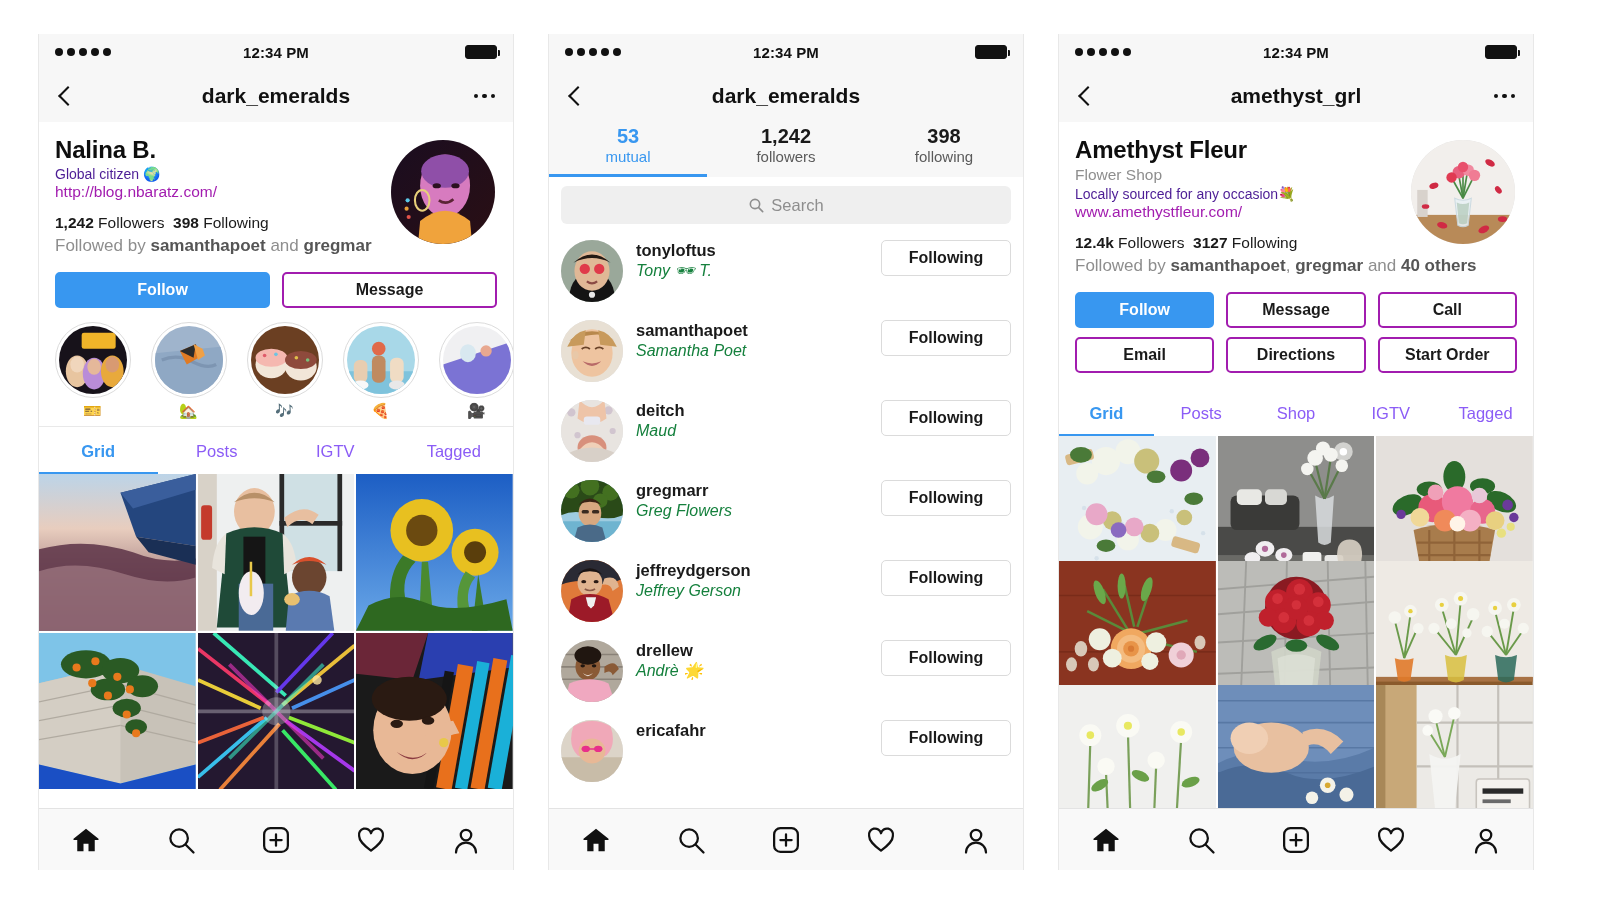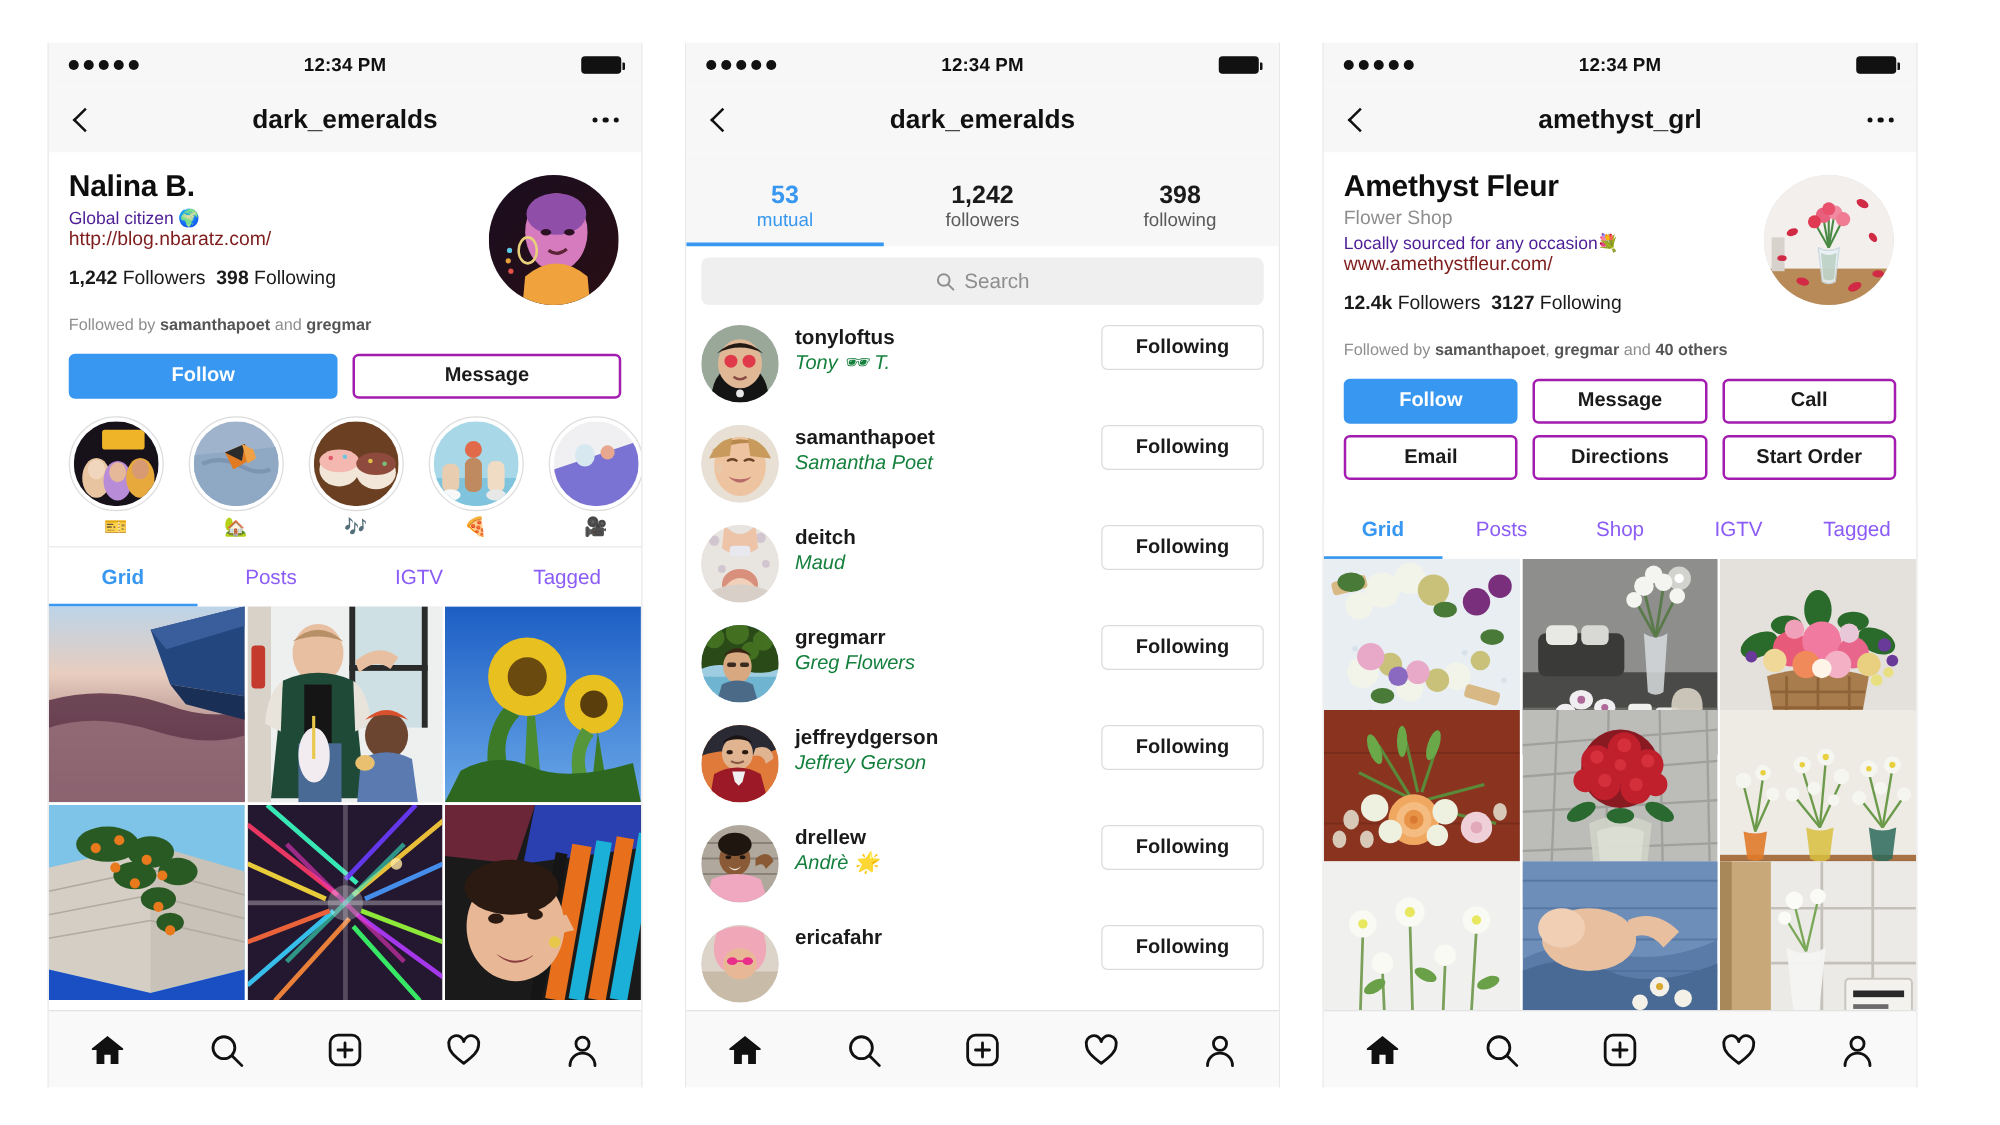--- a/index.html
+++ b/index.html
@@ -53,24 +53,24 @@
   .chev-back { width: 14px; height: 14px; border-left: 2.6px solid #111; border-bottom: 2.6px solid #111;
     transform: rotate(45deg); margin-left: 4px; cursor:pointer; }
   .dots-more { margin-left: auto; display: flex; gap: 4px; cursor:pointer; z-index:2;}
   .dots-more i { width: 4.5px; height: 4.5px; border-radius: 50%; background: #111; display:block; }
 
   
   .profile { padding: 14px 16px 0 16px; background:#fff; position:relative; }
   .p-name { font-size: 24px; font-weight: 700; color: #0e0e0e; letter-spacing:-.2px; }
   .p-cat { font-size: 15.5px; color: #8e8e8e; margin-top: 2px; }
   .p-bio { font-size: 14px; color: #4c1d95; margin-top: 2px; }
-  .p-link { font-size: 15.5px; color: #7f1d1d; margin-top: 1px; }
+  .p-link { font-size: 15.5px; color: #a21caf; margin-top: 1px; }
   .p-stats { font-size: 15.5px; color: #1a1a1a; margin-top: 13px; }
   .p-stats b { font-weight: 700; }
-  .p-followedby { font-size: 13px; color: #8e8e8e; margin-top: 20px; }
+  .p-followedby { font-size: 17px; color: #8e8e8e; margin-top: 4px; }
   .p-followedby b { color:#555; font-weight: 700; }
   .avatar {
     position: absolute; right: 18px; top: 18px;
     width: 104px; height: 104px; border-radius: 50%;
     overflow: hidden; background: #ddd;
   }
   .avatar svg { display:block; width:100%; height:100%; }
 
   
   .btnrow { display: flex; gap: 12px; padding: 0 16px; margin-top: 16px; }
@@ -111,21 +111,21 @@
   }
 
   
   .grid { display: grid; grid-template-columns: repeat(3,1fr); gap: 2px; background:#fff; flex: 1 1 auto; align-content:start; overflow:hidden; }
   .cell { width: 100%; aspect-ratio: 1/1; overflow: hidden; position: relative; cursor:pointer; background:#eee;}
   .cell svg { display:block; width:100%; height:100%; }
 
   
   .ftabs { display: flex; background:#f7f7f7; }
   .ftab { flex:1; text-align:center; padding: 2px 0 11px 0; cursor:pointer; position:relative; }
-  .ftab .n { font-size: 20px; font-weight: 700; color: #1a1a1a; display:block; line-height:1.2;margin-top:20px; }
+  .ftab .n { font-size: 20px; font-weight: 700; color: #1a1a1a; display:block; line-height:1.2; }
   .ftab .l { font-size: 15px; color: #5a5a5a; display:block; line-height:1.2;}
   .ftab.active .n, .ftab.active .l { color: #3897f0; }
   .ftab.active::after { content:''; position:absolute; left:0; right:0; bottom:0; height:3px; background:#3897f0; }
 
   .searchwrap { padding: 9px 12px 7px 12px; background:#fff; }
   .searchbox {
     height: 38px; background: #efefef; border-radius: 6px;
     display:flex; align-items:center; justify-content:center; gap:7px; cursor:text;
   }
   .searchbox .ph { color: #8e8e8e; font-size: 16.5px; }

